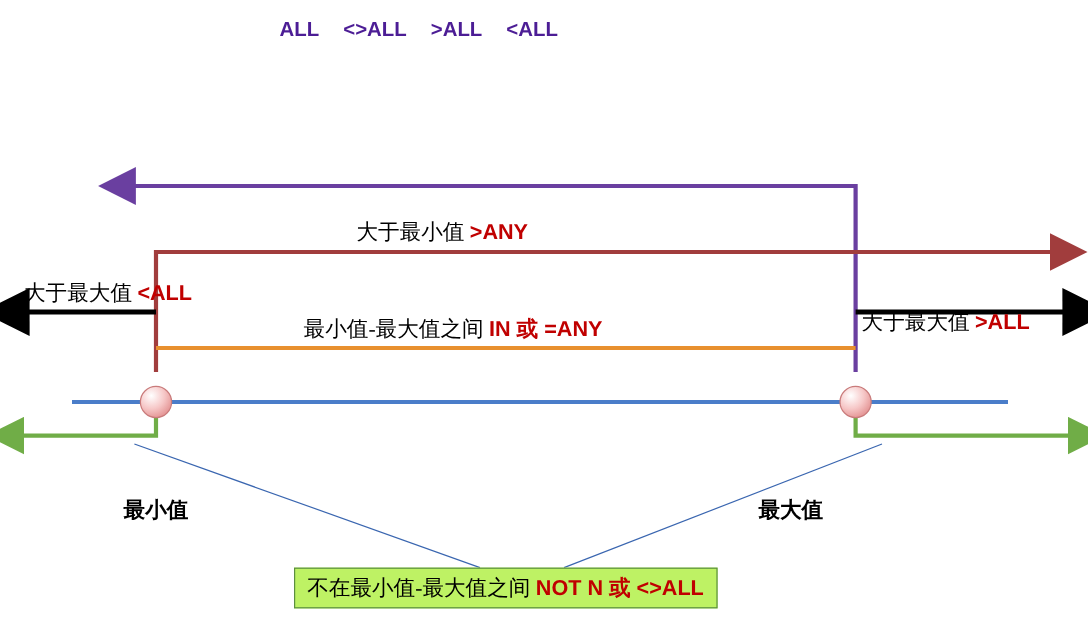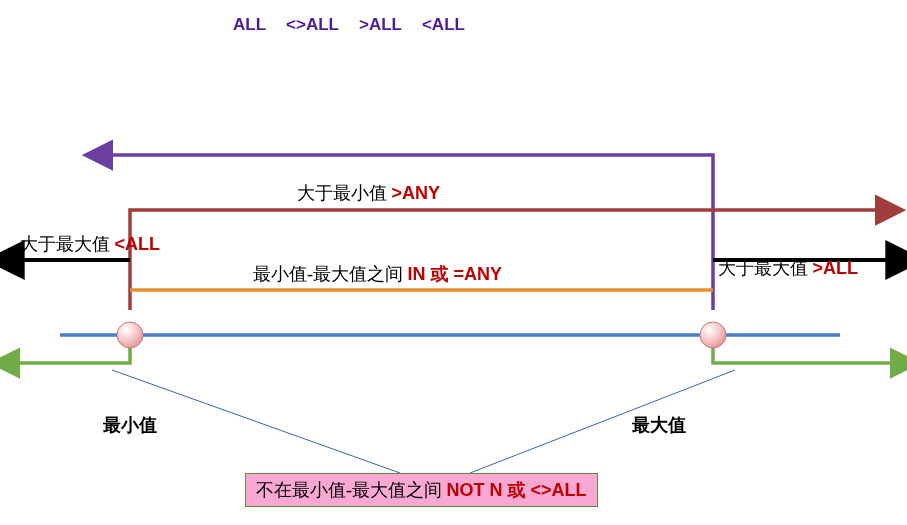--- a/index.html
+++ b/index.html
@@ -43,21 +43,21 @@
     font-size: 18px;
     font-weight: bold;
     white-space: nowrap;
     margin-top: 43px;
   }
   .bottom-box {
     position: absolute;
     left: 245px;
     top: 473px;
     border: 1px solid #5b8f3f;
-    background: #f9a8d4;
+    background: #bef264;
     padding: 4px 10px;
     font-size: 18px;
     white-space: nowrap;
   }
   .bottom-box .kw {
     color: #c00000;
     font-family: Arial, "Microsoft YaHei", sans-serif;
     font-weight: bold;
   }
 </style>

